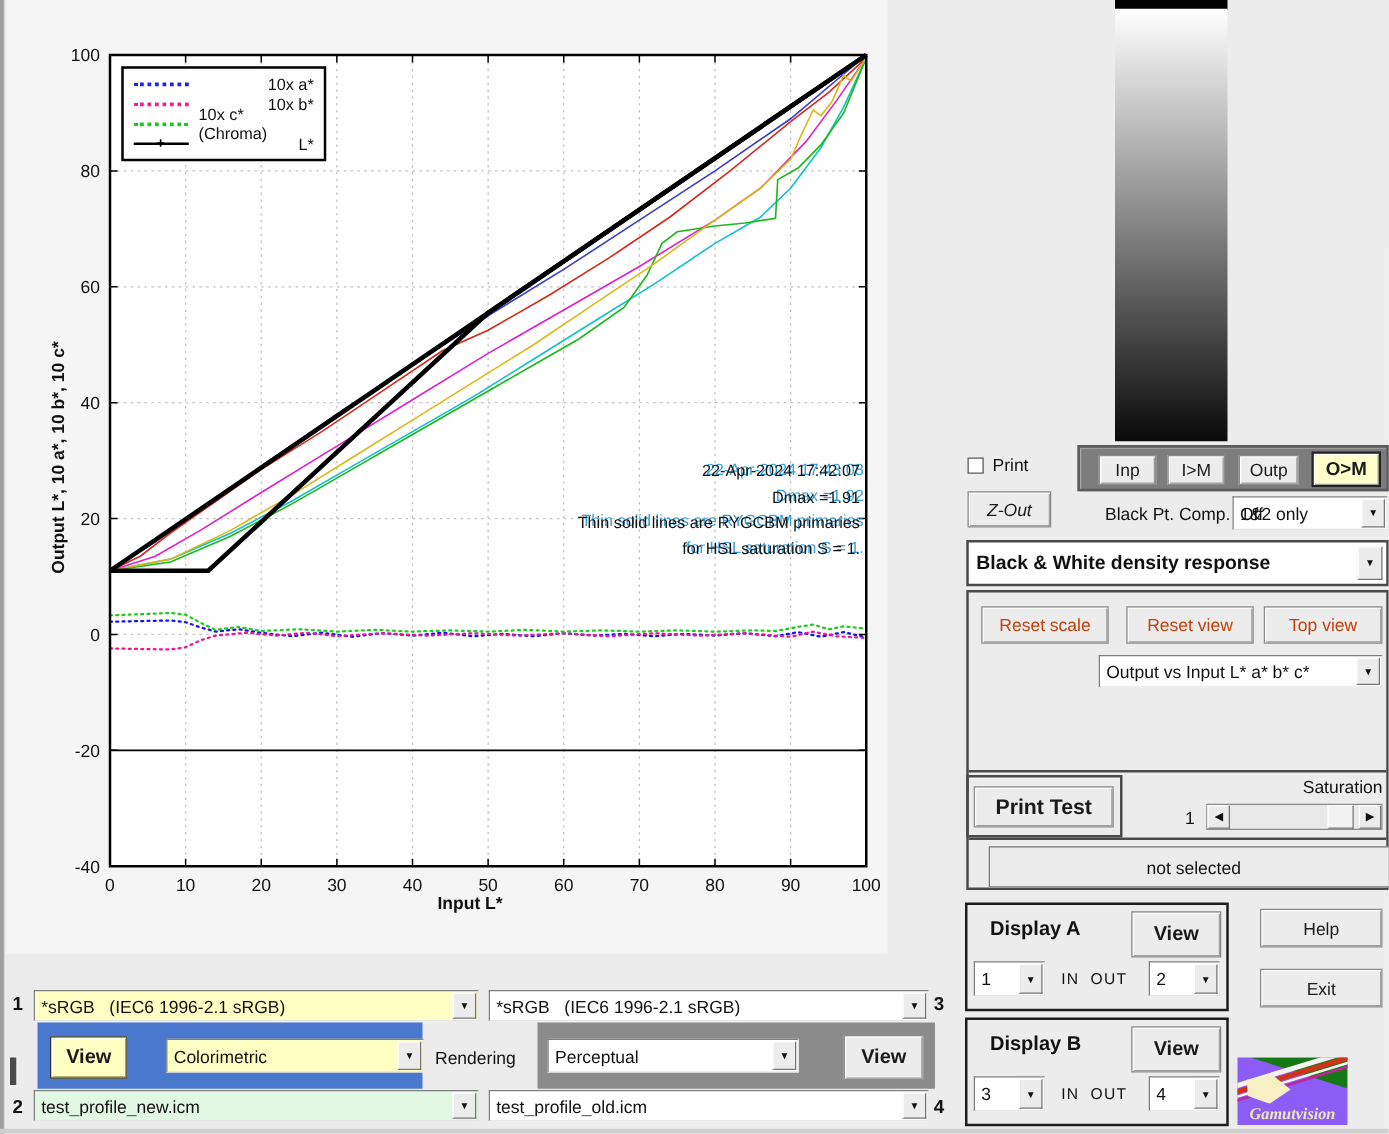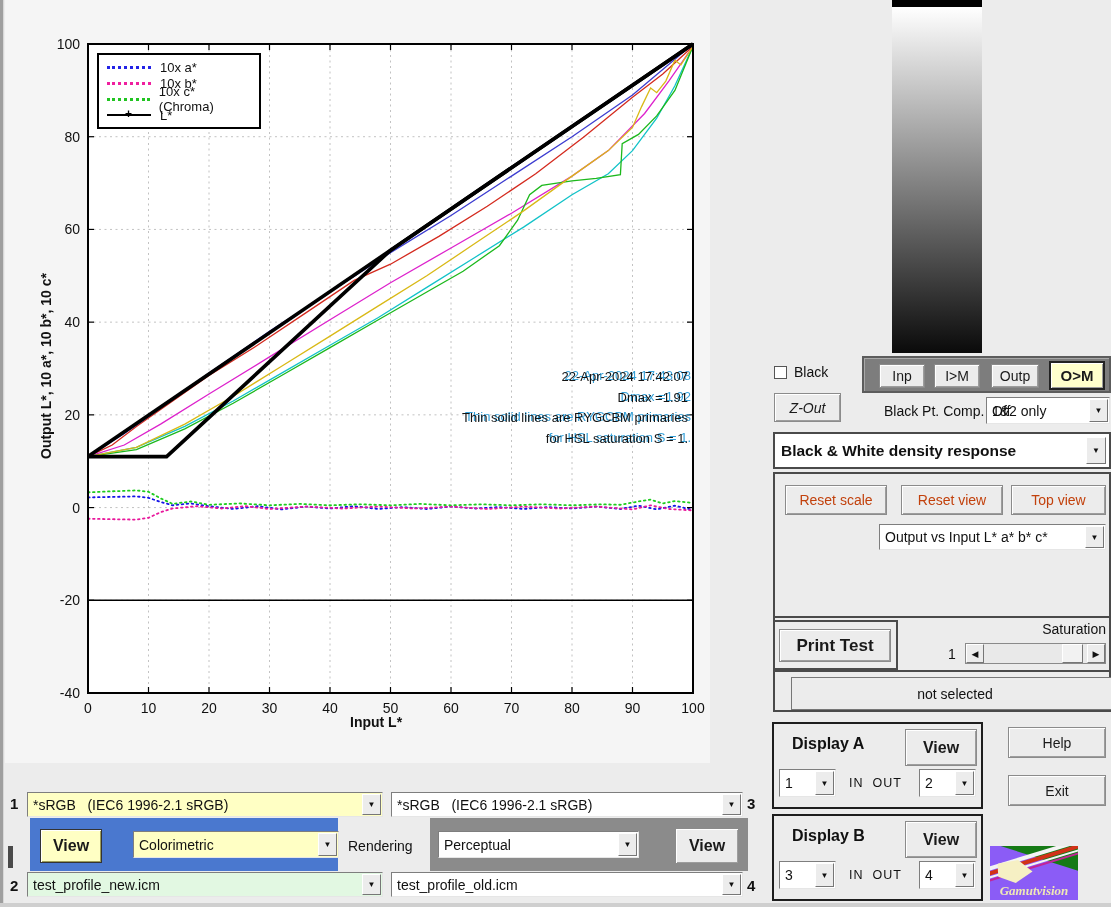--- a/index.html
+++ b/index.html
@@ -13,21 +13,21 @@
   
   .figure-bg{left:5px;top:0;width:705px;height:763px;background:#f5f5f5;}
   .win-edge-left{left:0;top:0;width:3px;height:907px;background:#9f9f9f;border-right:1px solid #d8d8d8;}
   .win-edge-bottom{left:0;top:903px;width:1111px;height:4px;background:#cfcfcf;}
   #chart-svg{left:45px;top:28px;}
   .x-title{left:350px;top:714px;width:90px;font-weight:bold;font-size:14px;}
   .y-title{left:-104px;top:358px;width:300px;text-align:center;font-weight:bold;font-size:14px;
            transform:rotate(-90deg);}
   .legend{left:97px;top:53px;width:164px;height:76px;background:#fff;border:2px solid #000;
           padding:4px 8px;box-sizing:border-box;display:flex;flex-direction:column;justify-content:space-around;}
-  .legend-row{display:flex;align-items:center;height:16px;}
+  .legend-row{display:flex;align-items:center;height:16px;justify-content:space-between;}
   .legend-swatch{width:44px;height:0;margin-right:9px;position:relative;}
   .legend-marker{position:absolute;left:18px;top:-9px;font-size:12px;font-weight:bold;color:#000;}
   .legend-label{font-size:13px;}
   .anno{left:380px;top:367px;width:308px;text-align:right;font-size:13px;line-height:20.5px;}
   .anno-layer{position:absolute;right:0;top:0;width:100%;}
   .anno-blue{color:#35a0d8;transform:translate(3px,-1px);}
   .anno-black{color:#141414;}
   
   .btn{background:#ececec;border:1px solid #8b8b8b;
        box-shadow:inset 1px 1px 0 #ffffff,inset -1px -1px 0 #9d9d9d;
@@ -226,21 +226,21 @@
     <div>for HSL saturation S = 1.</div>
   </div>
 </div>
 
 <div class="abs gradbar">
   <div class="cap"></div>
   <div class="ramp"></div>
 </div>
 
 <div class="abs checkbox" style="left:774px;top:366px;"></div>
-<div class="abs lbl" style="left:794px;top:364px;">Black</div>
+<div class="abs lbl" style="left:794px;top:364px;">Print</div>
 <div class="abs btn" style="left:774px;top:393px;width:67px;height:29px;font-style:italic;">Z-Out</div>
 
 <div class="abs btnpanel"></div>
 <div class="abs btn" style="left:879px;top:364px;width:46px;height:24px;">Inp</div>
 <div class="abs btn" style="left:934px;top:364px;width:46px;height:24px;">I&gt;M</div>
 <div class="abs btn" style="left:991px;top:364px;width:48px;height:24px;">Outp</div>
 <div class="abs btn om-btn" style="left:1049px;top:361px;width:56px;height:29px;">O&gt;M</div>
 
 <div class="abs lbl" style="left:884px;top:403px;">Black Pt. Comp.</div>
 <div class="combo" style="left:986px;top:397px;width:124px;height:27px;">

